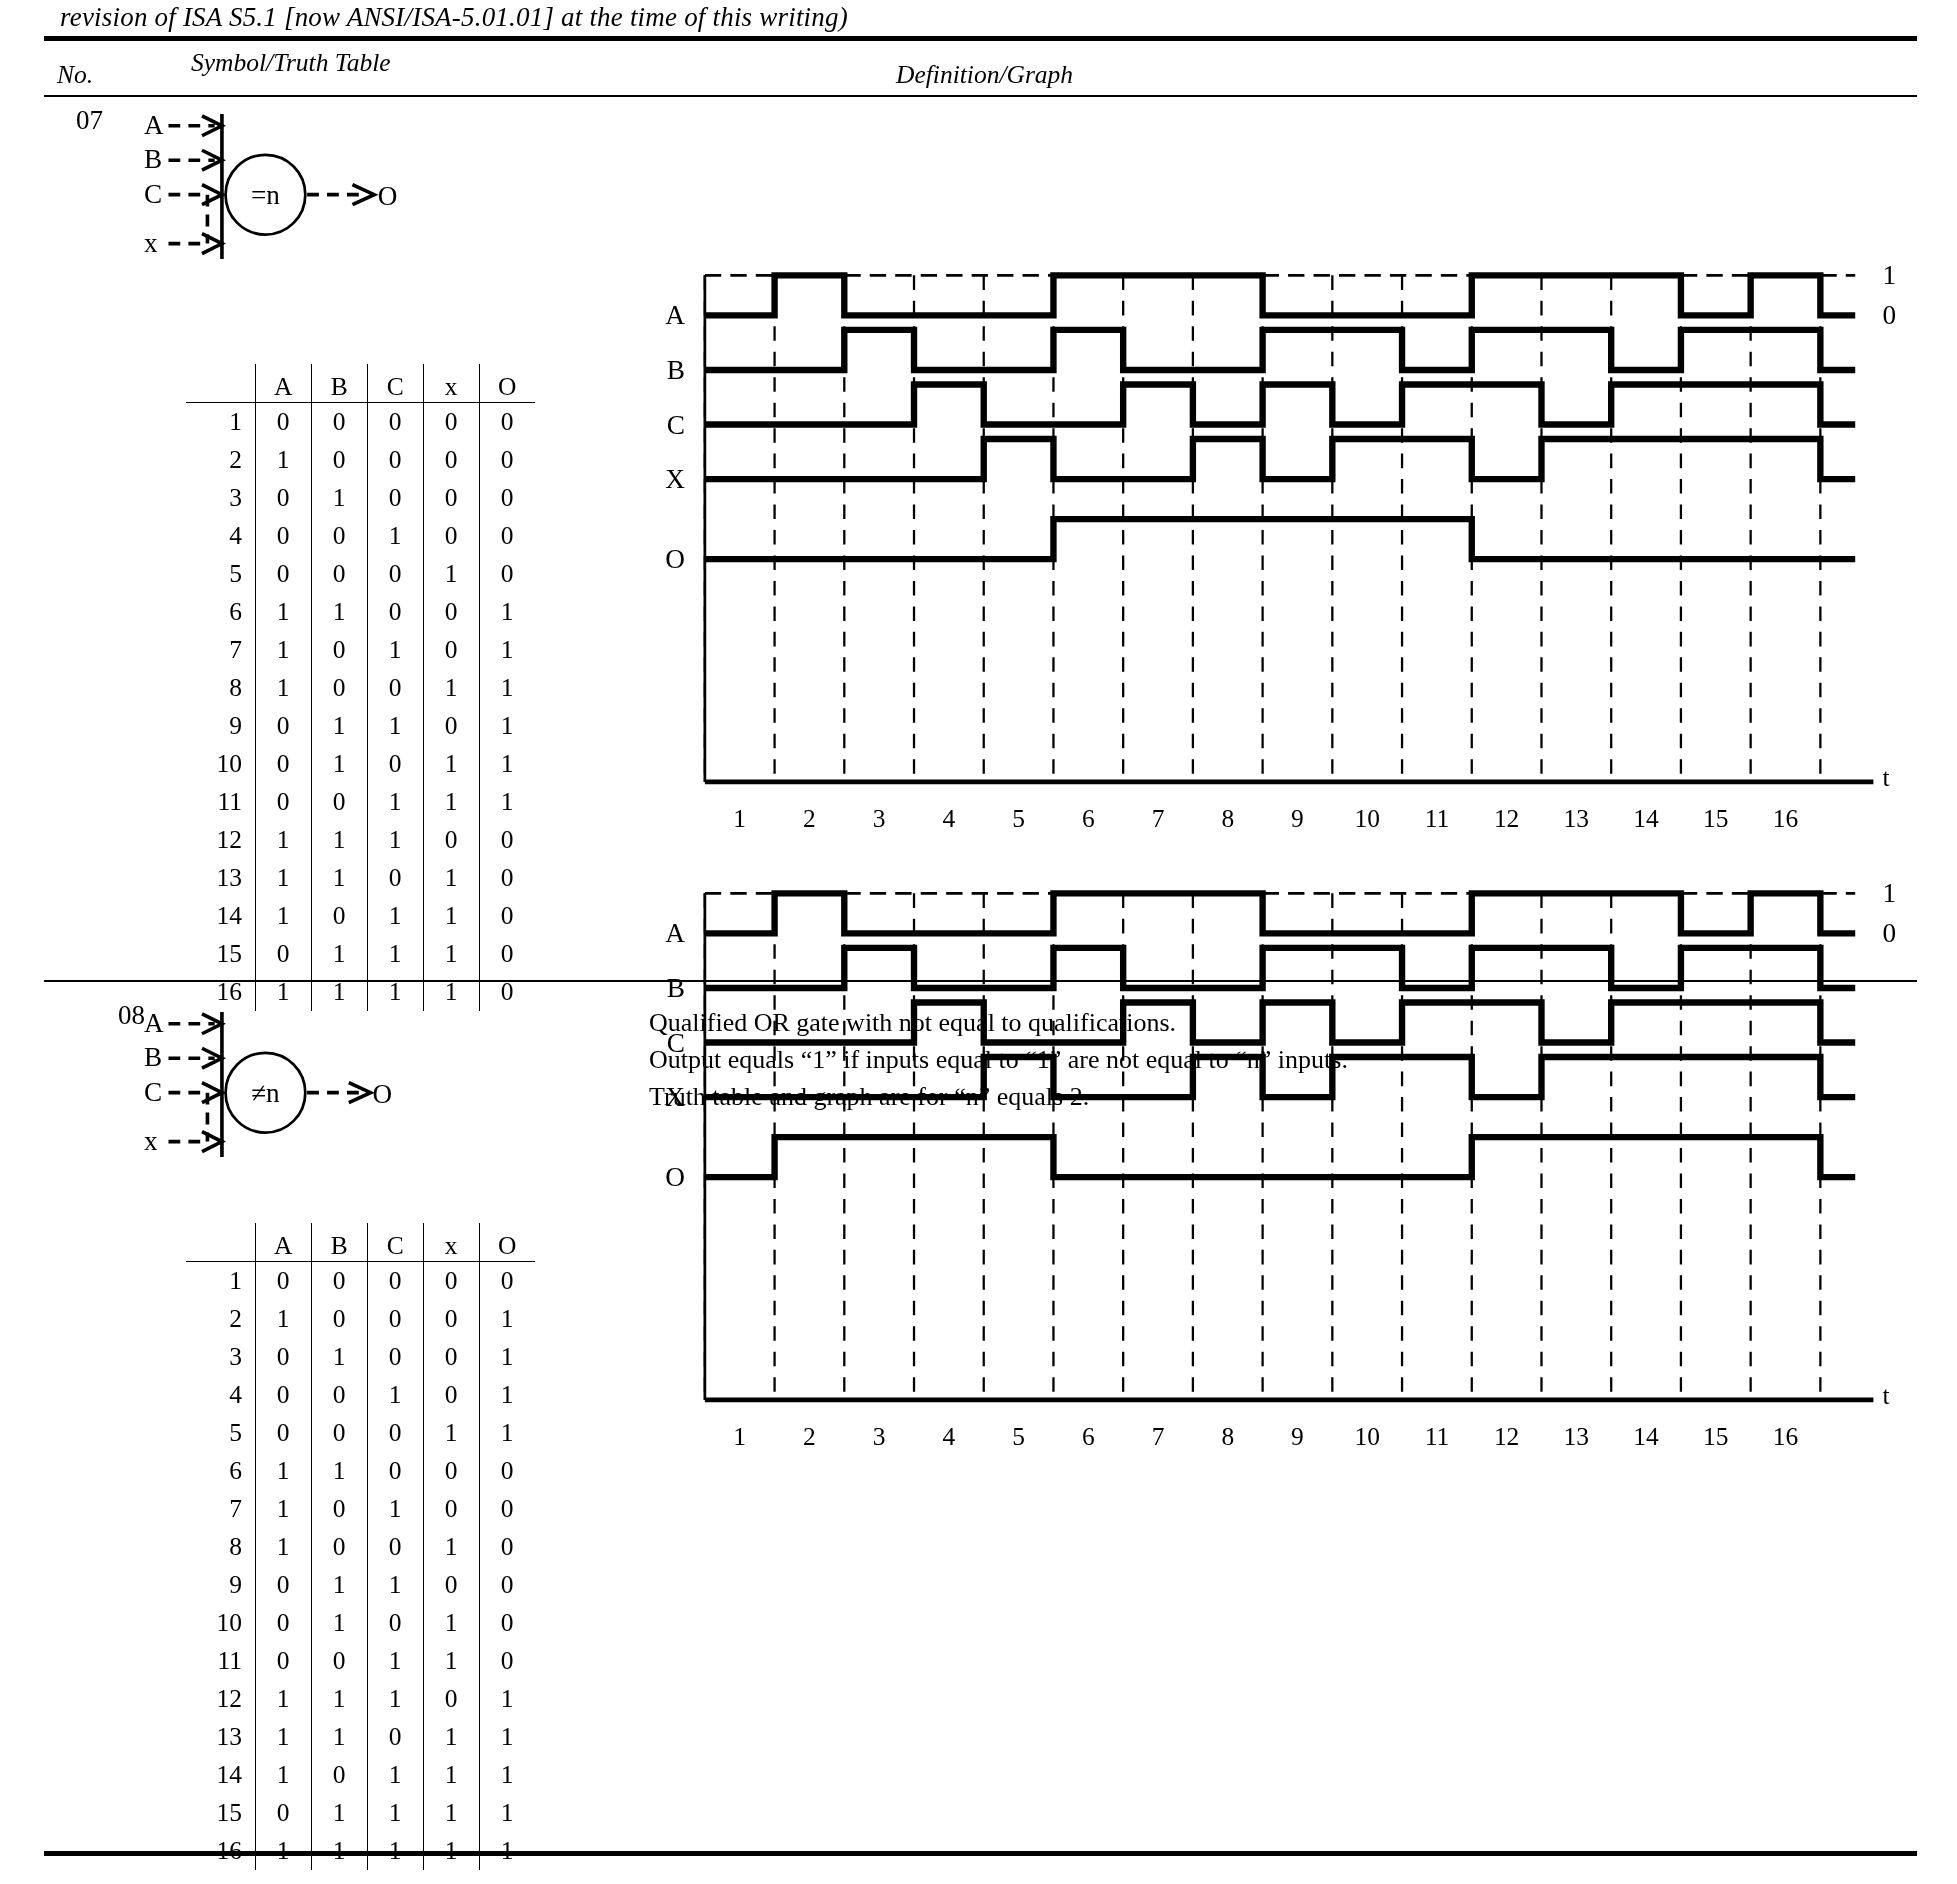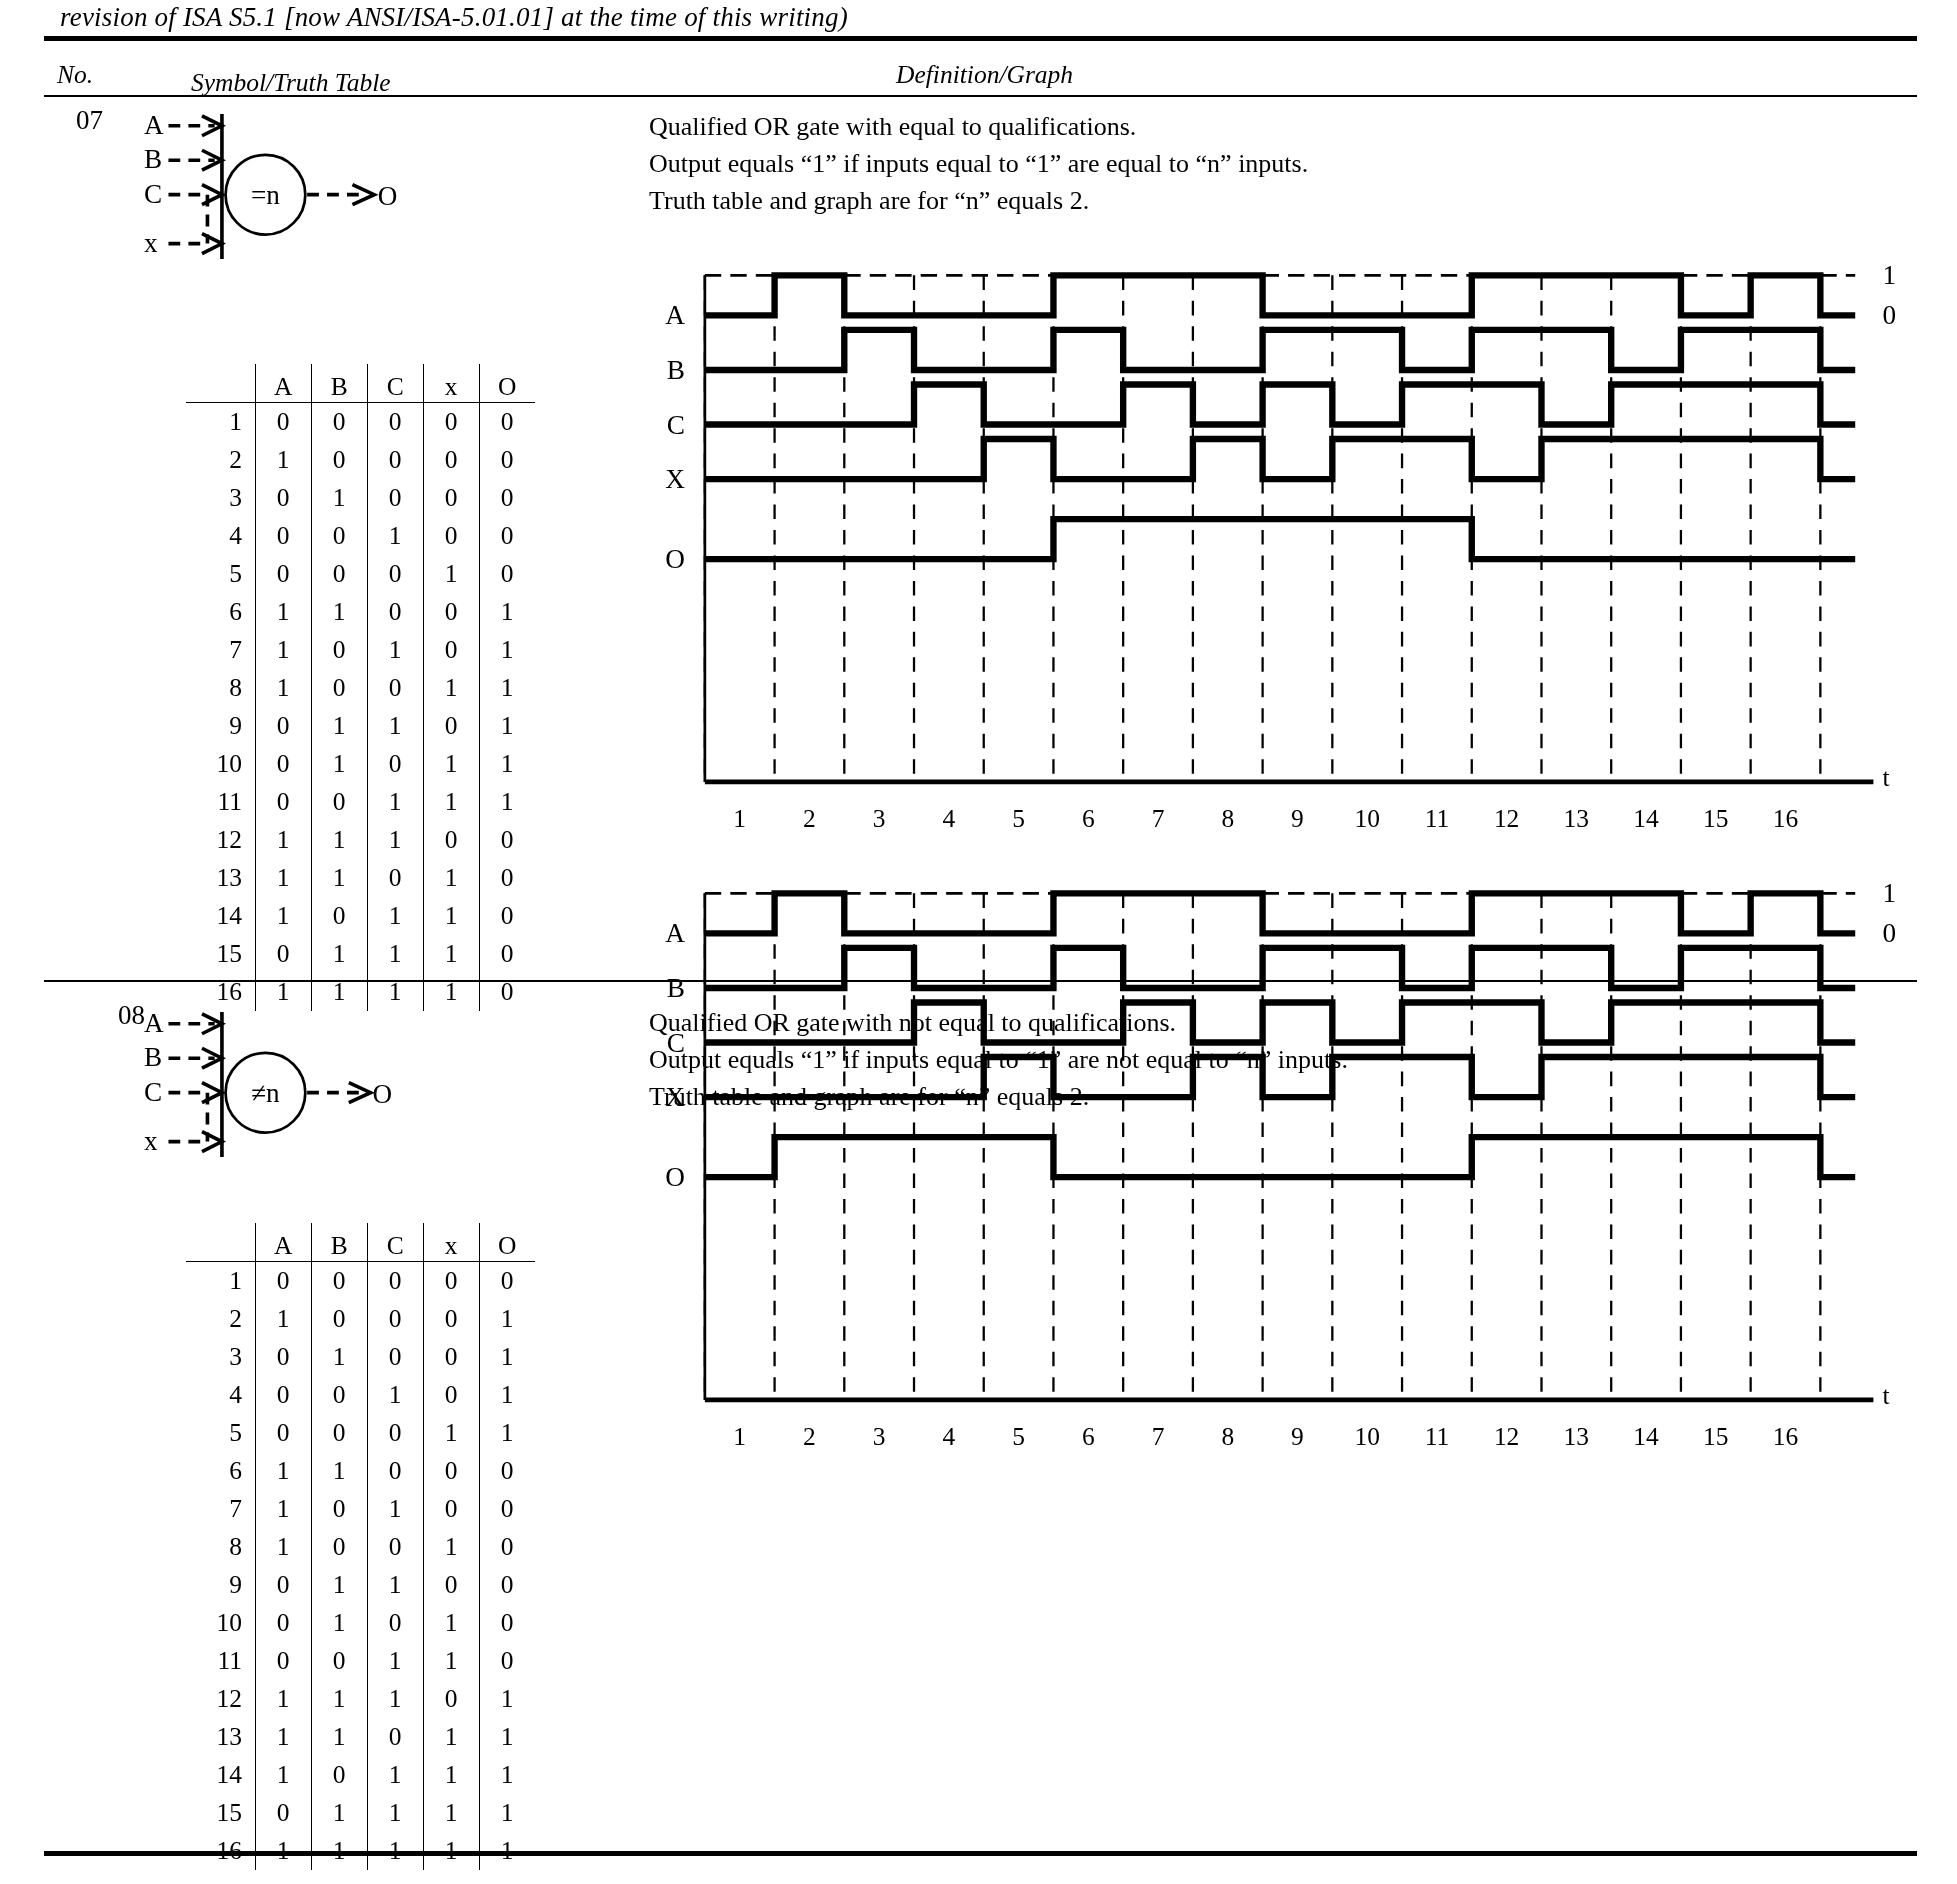--- a/index.html
+++ b/index.html
@@ -40,21 +40,21 @@
 <body>
 
 <div class="page">
 
   <div class="header-note">revision of ISA S5.1 [now ANSI/ISA-5.01.01] at the time of this writing)</div>
 
   <div class="rule thick" style="left:44px;top:36px;width:1873px;"></div>
   <div class="rule thin" style="left:44px;top:95px;width:1873px;"></div>
 
   <div class="col-head no" style="top:60px;">No.</div>
-  <div class="col-head sym" style="top:68px;">Symbol/Truth Table</div>
+  <div class="col-head sym" style="top:48px;">Symbol/Truth Table</div>
   <div class="col-head def" style="top:60px;">Definition/Graph</div>
 
   <div class="rownum" style="left:76px;top:105px;">07</div>
 
   <div class="sym-wrap" style="left:136px;top:114px;">
     <svg width="364" height="145" viewBox="0 0 400 160">
       <text x="8" y="22" font-size="30">A</text>
       <text x="8" y="60" font-size="30">B</text>
       <text x="8" y="98" font-size="30">C</text>
       <text x="8" y="152" font-size="30">x</text>
@@ -74,25 +74,20 @@
 
       <circle cx="142" cy="89" r="44" fill="none" stroke="#000" stroke-width="3"></circle>
       <text x="142" y="99" font-size="30" text-anchor="middle">=n</text>
 
       <line x1="188" y1="89" x2="252" y2="89" stroke="#000" stroke-width="4" stroke-dasharray="13,9"></line>
       <path d="M238 78 L262 89 L238 100" fill="none" stroke="#000" stroke-width="4"></path>
       <text x="266" y="100" font-size="30">O</text>
     </svg>
   </div>
 
-  <div class="def-block" style="left:649px;top:109px;width:1091px;">
-    <div>Qualified OR gate with equal to qualifications.</div>
-    <div>Output equals “1” if inputs equal to “1” are equal to “n” inputs.</div>
-    <div>Truth table and graph are for “n” equals 2.</div>
-  </div>
 
   <table class="tt" id="tt-07" style="left:186px;top:364px;">
       <tbody>
         <tr class="hdrline">
           <th class="idx"></th>
           <th class="dcol">A</th>
           <th class="dcol">B</th>
           <th class="dcol">C</th>
           <th class="dcol">x</th>
           <th class="dcol">O</th>

